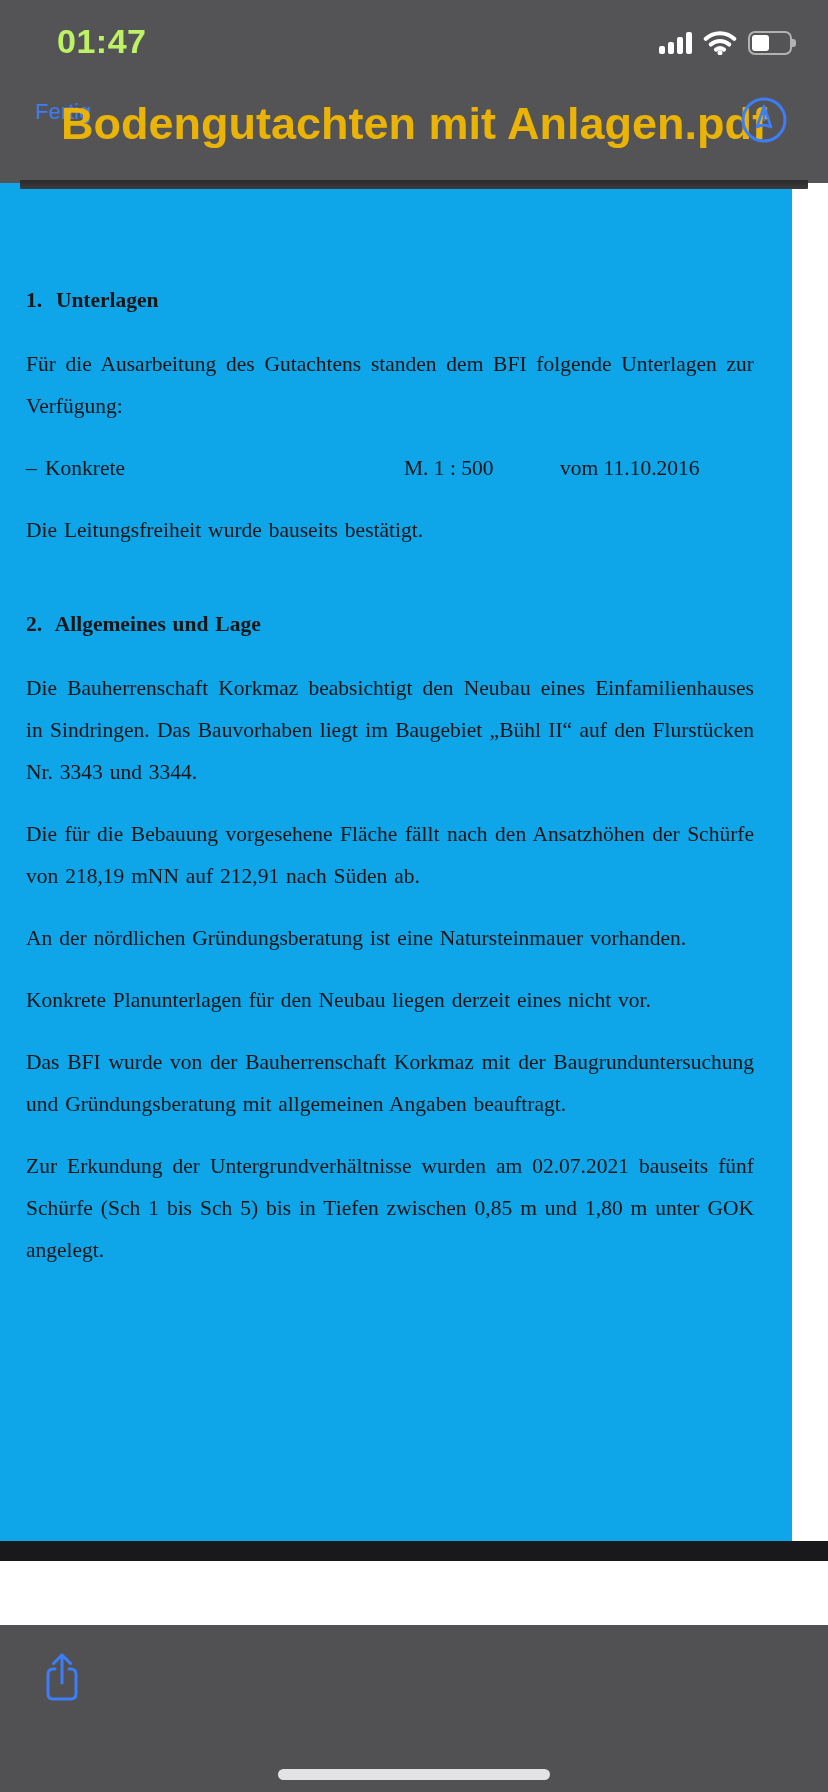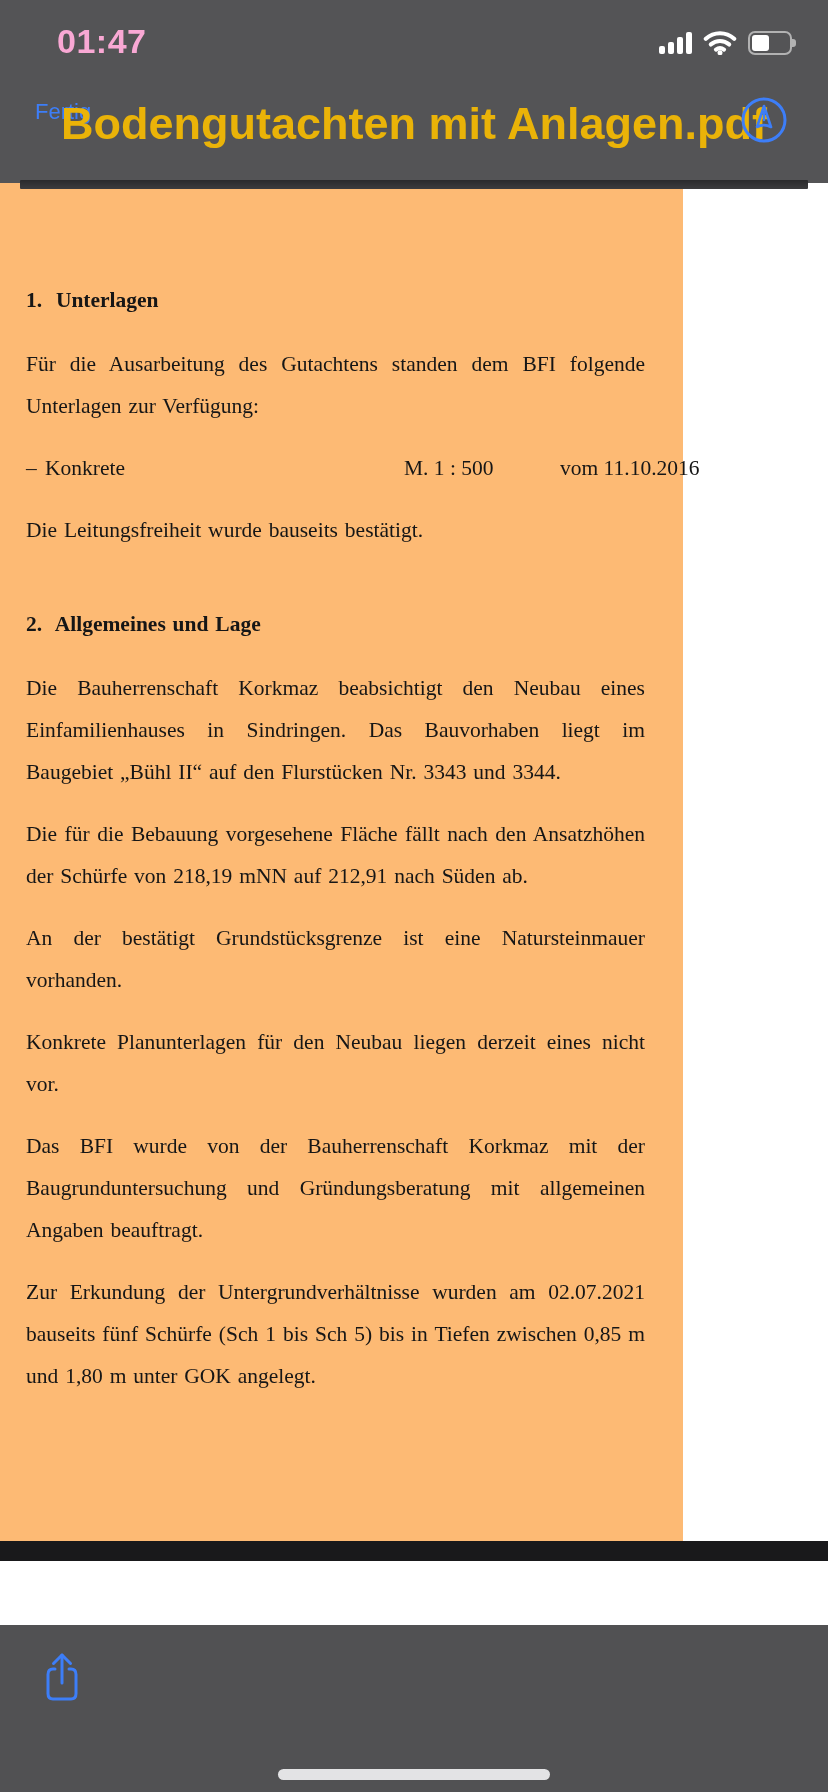--- a/index.html
+++ b/index.html
@@ -11,21 +11,21 @@
   
   .top-chrome{
     position:absolute;top:0;left:0;width:828px;height:183px;
     background:#545456;z-index:3;
   }
   .top-chrome::after{ 
     content:"";position:absolute;left:20px;right:20px;bottom:-6px;height:9px;
     background:linear-gradient(#2a2a2c,#3c3c3e);border-radius:1px;
   }
   .status-time{
-    position:absolute;left:57px;top:22px;color:#f9a8d4;
+    position:absolute;left:57px;top:22px;color:#bef264;
     font-size:34px;font-weight:600;letter-spacing:.5px;
   }
   .status-icons{
     position:absolute;right:30px;top:30px;display:flex;align-items:center;gap:11px;
   }
   .cell-bars{display:flex;align-items:flex-end;gap:3px;height:22px;}
   .cell-bars i{display:block;width:6px;background:#fff;border-radius:2px;}
   .cell-bars i:nth-child(1){height:8px}
   .cell-bars i:nth-child(2){height:12px}
   .cell-bars i:nth-child(3){height:17px}
@@ -51,22 +51,22 @@
   .nav-title{
     position:absolute;left:50%;transform:translateX(-50%);top:2px;
     color:#eab308;font-size:45px;font-weight:600;white-space:nowrap;
   }
   .markup-btn{
     position:absolute;right:40px;top:0px;width:48px;height:48px;
     background:none;border:none;padding:0;cursor:pointer;
   }
   
   .pdf-page{
-    position:absolute;top:183px;left:0;width:683px;height:1358px;
-    background:#fdba74;color:#161616;
+    position:absolute;top:183px;left:0;width:792px;height:1358px;
+    background:#0ea5e9;color:#161616;
     font-family:"Liberation Serif",serif;font-size:21.5px;line-height:42px;
     padding:96px 38px 0 26px;box-sizing:border-box;
   }
   .pdf-page p{margin:20px 0 0;text-align:justify;word-spacing:1.5px;}
   .pdf-page .h{margin:52px 0 0;font-weight:700;}
   .pdf-page .h.first{margin-top:0;}
   .pdf-page .h.sub{margin-top:14px;}
   .pdf-page .h + p{margin-top:22px;}
   .list-row{position:relative;height:42px;margin-top:20px;}
   .list-row span{position:absolute;top:0;white-space:nowrap;}
@@ -143,21 +143,21 @@
     <div class="list-row">
       <span class="bullet">–</span>
       <span class="label">Konkrete</span>
       <span class="scale">M. 1 : 500</span>
       <span class="date">vom 11.10.2016</span>
     </div>
     <p>Die Leitungsfreiheit wurde bauseits bestätigt.</p>
     <p class="h">2.&nbsp; Allgemeines und Lage</p>
     <p>Die Bauherrenschaft Korkmaz beabsichtigt den Neubau eines Einfamilienhauses in Sindringen. Das Bauvorhaben liegt im Baugebiet „Bühl II“ auf den Flurstücken Nr. 3343 und 3344.</p>
     <p>Die für die Bebauung vorgesehene Fläche fällt nach den Ansatzhöhen der Schürfe von 218,19 mNN auf 212,91 nach Süden ab.</p>
-    <p>An der bestätigt Grundstücksgrenze ist eine Natursteinmauer vorhanden.</p>
+    <p>An der nördlichen Gründungsberatung ist eine Natursteinmauer vorhanden.</p>
     <p>Konkrete Planunterlagen für den Neubau liegen derzeit eines nicht vor.</p>
     <p>Das BFI wurde von der Bauherrenschaft Korkmaz mit der Baugrunduntersuchung und Gründungsberatung mit allgemeinen Angaben beauftragt.</p>
     <p>Zur Erkundung der Untergrundverhältnisse wurden am 02.07.2021 bauseits fünf Schürfe (Sch 1 bis Sch 5) bis in Tiefen zwischen 0,85 m und 1,80 m unter GOK angelegt.</p>
   </main>
 
   <div class="page-separator"></div>
   <div class="next-page-top"></div>
 
   <footer class="bottom-chrome">
     <button class="share-btn">

